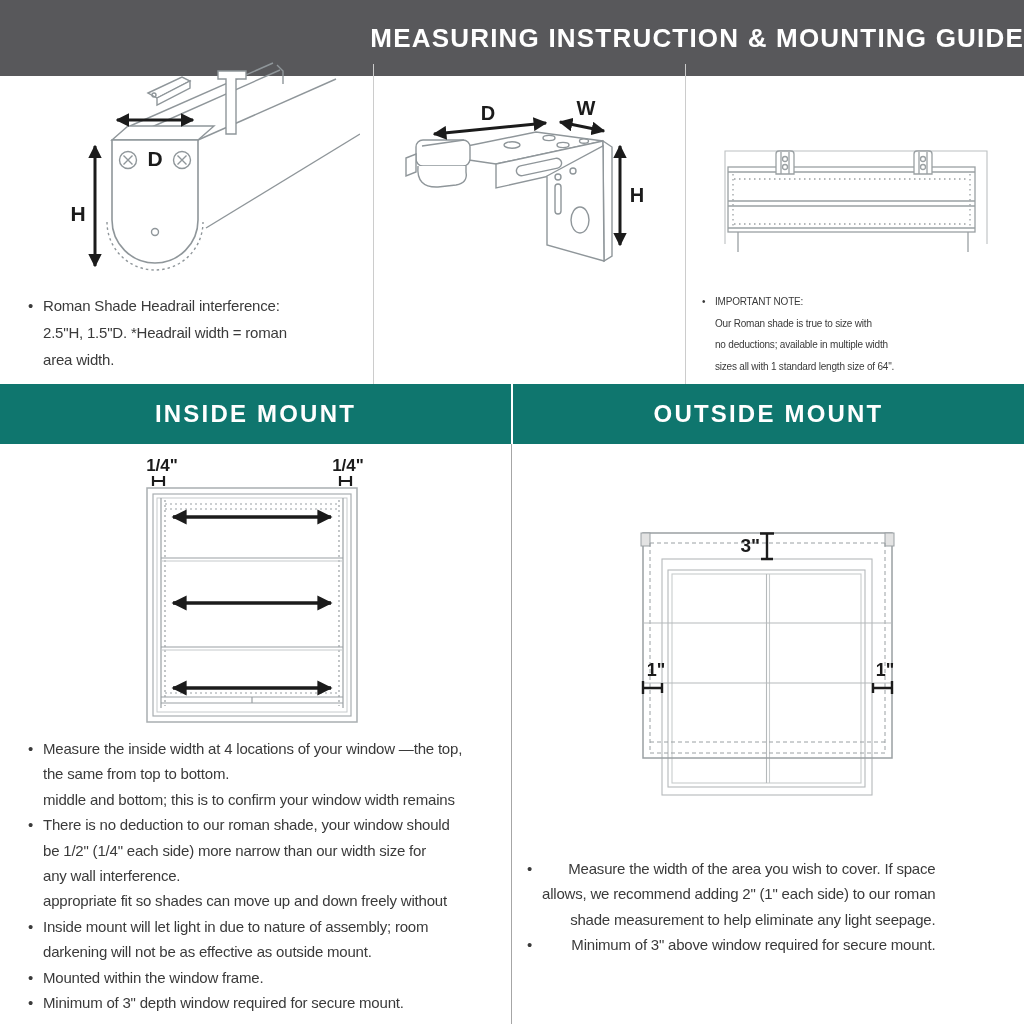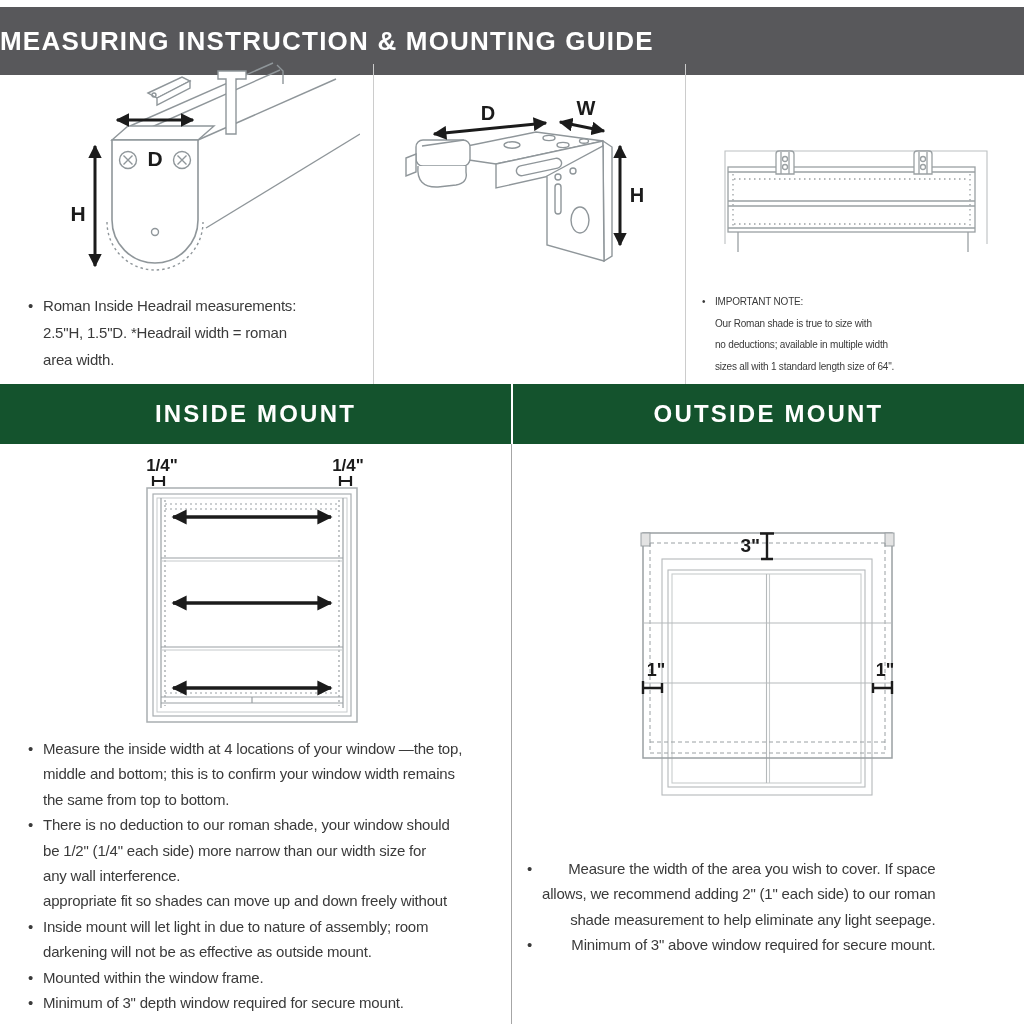--- a/index.html
+++ b/index.html
@@ -1,22 +1,22 @@
 <!DOCTYPE html>
 <html><head>
 <meta charset="utf-8">
 <style>
   html,body{margin:0;padding:0;background:#fff;}
   .canvas{position:relative;width:1024px;height:1024px;background:#ffffff;overflow:hidden;
           font-family:"Liberation Sans", sans-serif;color:#333;}
   
-  .topbar{position:absolute;left:0;top:0;width:1024px;height:68px;background:#58585b;
-          display:flex;align-items:center;justify-content:flex-start;margin-top:7px;}
+  .topbar{position:absolute;left:0;top:0;width:1024px;height:76px;background:#58585b;
+          display:flex;align-items:center;justify-content:flex-end;}
   .topbar h1{margin:0;font-size:26px;font-weight:700;color:#ffffff;letter-spacing:1.2px;}
-  .bar{position:absolute;top:384px;height:60px;background:#14532d;display:flex;
+  .bar{position:absolute;top:384px;height:60px;background:#0f766e;display:flex;
        align-items:center;justify-content:center;}
   .bar span{color:#fff;font-size:24px;font-weight:700;letter-spacing:2.2px;}
   .bar-left{left:0;width:511px;}
   .bar-right{left:513px;width:511px;justify-content:center;}
   
   .vdiv{position:absolute;top:64px;height:320px;width:1px;background:#cccccc;}
   .vdiv1{left:373px;} .vdiv2{left:685px;}
   .vdiv-mid{position:absolute;left:511px;top:444px;width:1px;height:580px;background:#a6a6a6;}
   
   .svg-abs{position:absolute;}
@@ -145,21 +145,21 @@
         <line x1="219" y1="28" x2="219" y2="50"></line>
         <line x1="227" y1="28" x2="227" y2="50"></line>
         <circle cx="223" cy="35" r="2.5" fill="none"></circle>
         <circle cx="223" cy="43" r="2.5" fill="none"></circle>
       </g>
     </g>
   </svg>
 
   <div class="tblock col1">
     <div class="bullet">
-      <div class="line">Roman Inside Headrail measurements:</div>
+      <div class="line">Roman Shade Headrail interference:</div>
       <div class="line">2.5"H, 1.5"D. *Headrail width = roman</div>
       <div class="line">area width.</div>
     </div>
   </div>
 
 
   <div class="tblock col3">
     <div class="bullet">
       <div class="line">IMPORTANT NOTE:</div>
       <div class="line">Our Roman shade is true to size with</div>
@@ -213,22 +213,22 @@
       <line x1="73" y1="153" x2="231" y2="153" marker-start="url(#ahC)" marker-end="url(#ahC)"></line>
       <line x1="73" y1="238" x2="231" y2="238" marker-start="url(#ahC)" marker-end="url(#ahC)"></line>
     </g>
     <text x="62" y="21" font-size="17" text-anchor="middle">1/4"</text>
     <text x="248" y="21" font-size="17" text-anchor="middle">1/4"</text>
   </svg>
 
   <div class="tblock blist inside-list">
     <div class="bullet">
       <div class="line">Measure the inside width at 4 locations of your window —the top,</div>
+      <div class="line">the same from top to bottom.</div>
       <div class="line">middle and bottom; this is to confirm your window width remains</div>
-      <div class="line">the same from top to bottom.</div>
     </div>
     <div class="bullet">
       <div class="line">There is no deduction to our roman shade, your window should</div>
       <div class="line">be 1/2" (1/4" each side) more narrow than our width size for</div>
       <div class="line">any wall interference.</div>
       <div class="line">appropriate fit so shades can move up and down freely without</div>
     </div>
     <div class="bullet">
       <div class="line">Inside mount will let light in due to nature of assembly; room</div>
       <div class="line">darkening will not be as effective as outside mount.</div>

